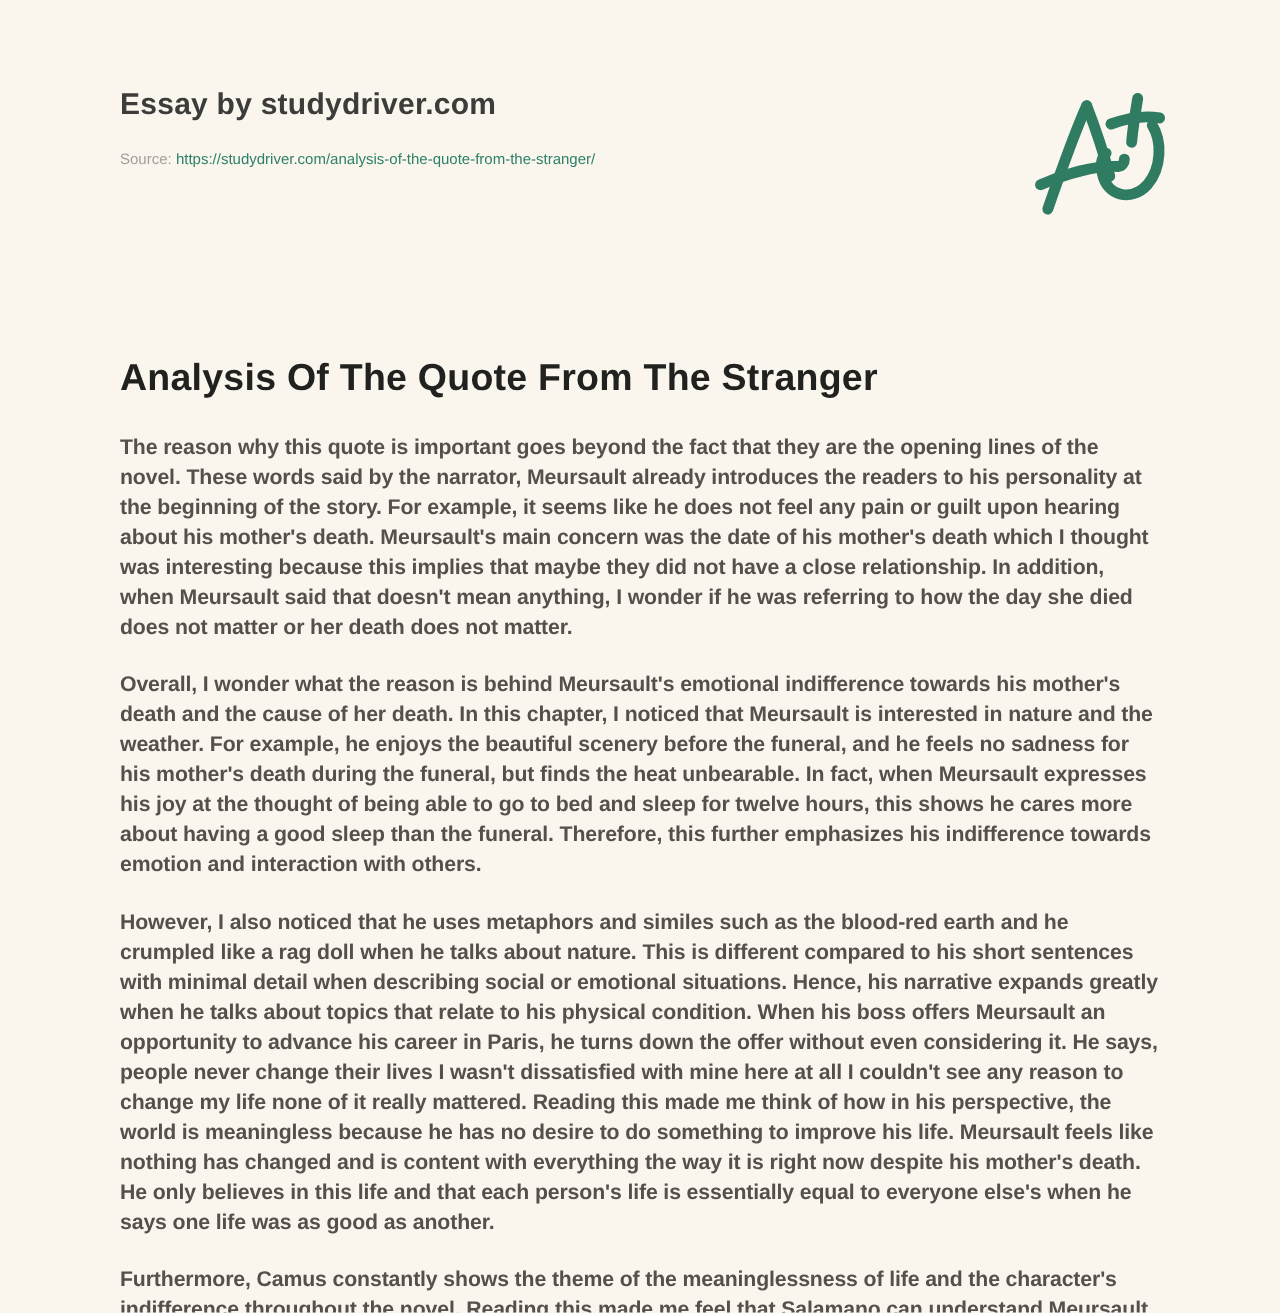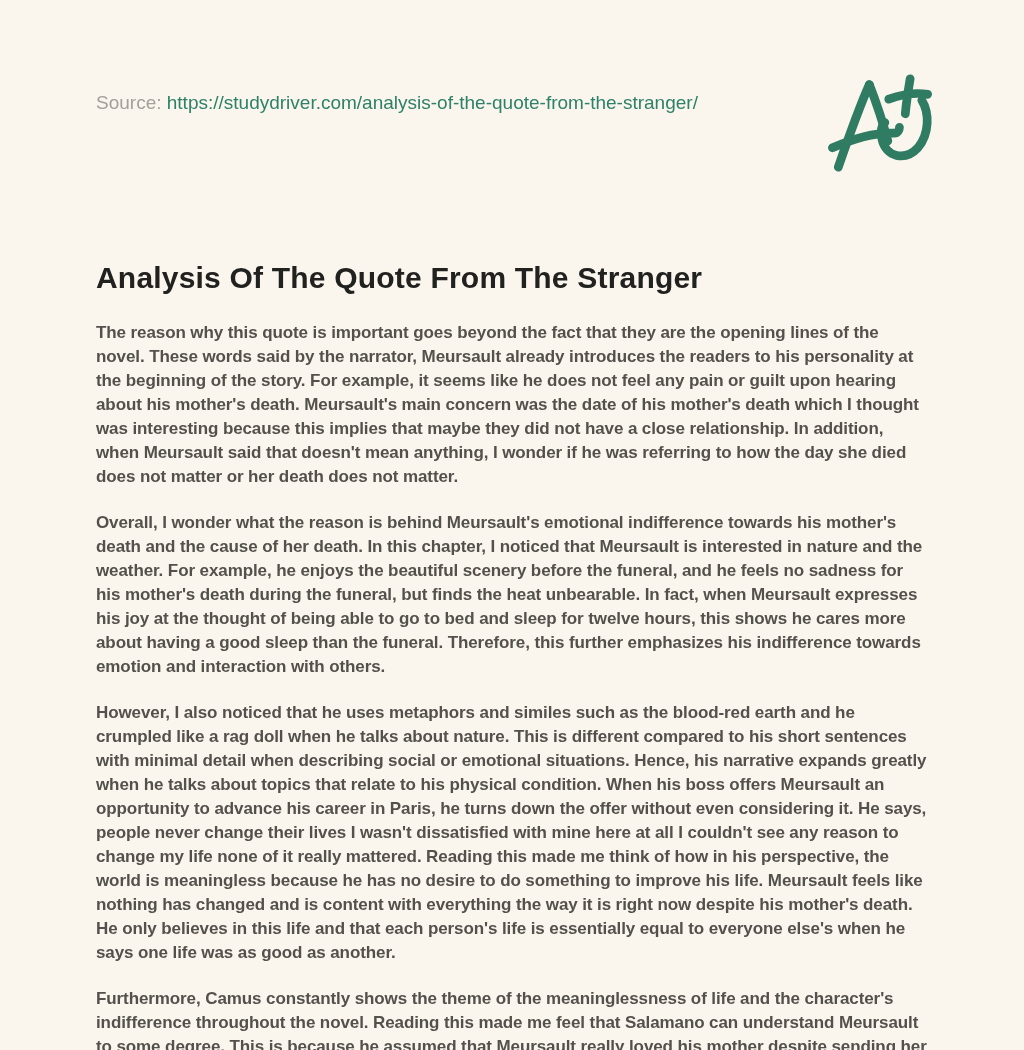--- a/index.html
+++ b/index.html
@@ -22,39 +22,39 @@
     align-items: flex-start;
   }
   .site-title {
     font-size: 24px;
     font-weight: 700;
     color: #3C3C3A;
     letter-spacing: 0.2px;
   }
   .source-line {
     margin-top: 22px;
-    font-size: 19px;
+    font-size: 12px;
     color: #A3A09A;
   }
   .source-line a {
     color: #2E8168;
     text-decoration: none;
   }
   .logo-box {
     width: 108px;
     height: 102px;
     margin-top: 2px;
     flex: 0 0 auto;
   }
   .logo-box svg { width: 100%; height: 100%; }
   main.essay {
     margin-top: 0;
   }
   .essay-title {
-    margin-top: 87px;
+    margin-top: 112px;
     font-size: 30px;
     font-weight: 700;
     color: #21211F;
     letter-spacing: 0.2px;
   }
   .essay-body {
     margin-top: 26px;
   }
   .essay-body p {
     font-size: 17px;
@@ -66,20 +66,21 @@
     font-weight: bold;
   }
 </style>
 </head>
 <body>
 
 <div class="page">
 
   <header class="doc-header">
     <div class="header-left">
+      <h1 class="site-title">Essay by studydriver.com</h1>
       <p class="source-line">
         <span>Source:</span>
         <a href="#">https://studydriver.com/analysis-of-the-quote-from-the-stranger/</a>
       </p>
     </div>
     <div class="logo-box">
       <svg viewBox="0 0 110 105" fill="none" xmlns="http://www.w3.org/2000/svg">
         <g stroke="#2F7C63" stroke-width="9" stroke-linecap="round" fill="none">
 
           <path d="M11 98 C 20 72, 33 35, 43 13"></path>

